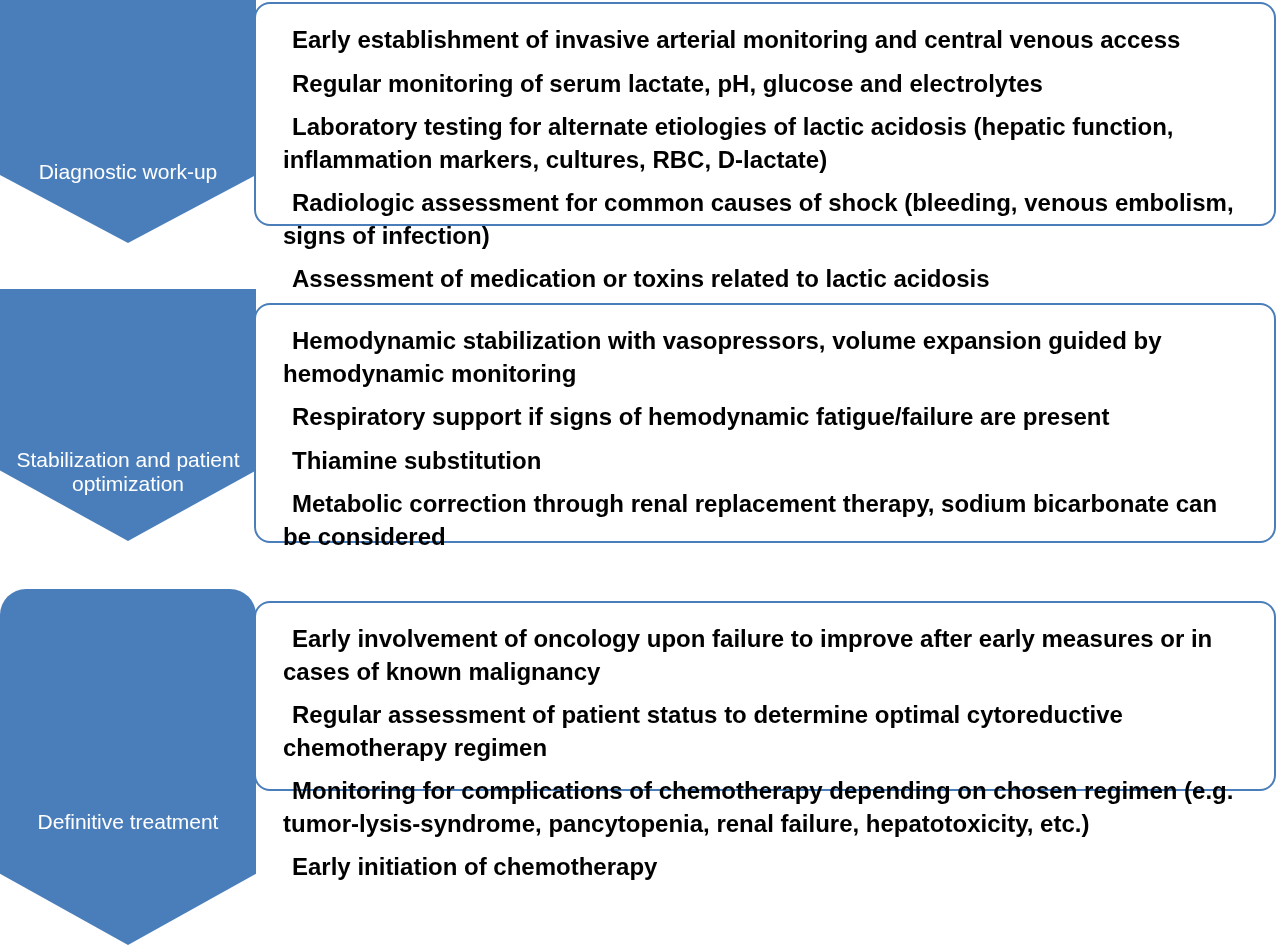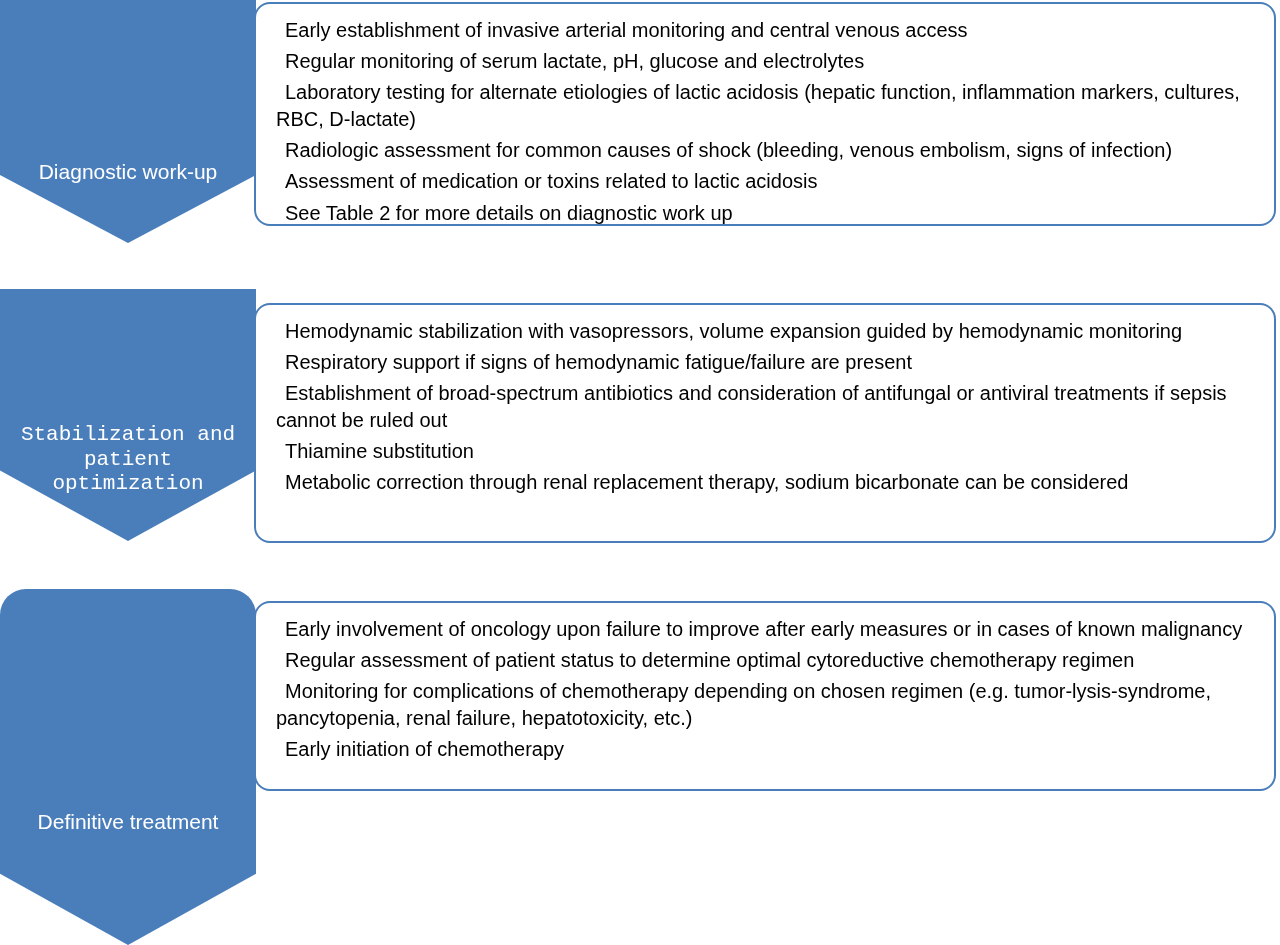--- a/index.html
+++ b/index.html
@@ -54,21 +54,21 @@
     height: 243px;
     clip-path: polygon(0% 0%, 100% 0%, 100% 72%, 50% 100%, 0% 72%);
   }
   .chev-1 .chev-label { padding-bottom: 58px; }
 
   .chev-2 {
     top: 289px;
     height: 252px;
     clip-path: polygon(0% 0%, 100% 0%, 100% 72%, 50% 100%, 0% 72%);
   }
-  .chev-2 .chev-label { padding-bottom: 44px; font-family: Liberation Mono, monospace; }
+  .chev-2 .chev-label { padding-bottom: 44px; }
 
   .chev-3 {
     top: 589px;
     height: 356px;
     clip-path: polygon(0% 0%, 100% 0%, 100% 80%, 50% 100%, 0% 80%);
     border-radius: 26px;
   }
   .chev-3 .chev-label { padding-bottom: 110px; }
 
   
@@ -83,26 +83,27 @@
   .box-1 { left: 254px; top: 2px;   width: 1022px; height: 224px; }
   .box-2 { left: 254px; top: 303px; width: 1022px; height: 240px; }
   .box-3 { left: 254px; top: 601px; width: 1022px; height: 190px; }
 
   .bullet-list {
     margin: 0;
     padding: 0;
     list-style: none;
   }
   .bullet-list li {
-    font-size: 20px;
+    font-size: 24px;
     line-height: 1.355;
     color: #000000;
     text-indent: 9px;
-    margin: 4px;
+    margin: 11px;
     padding: 0;
+    font-weight: bold;
   }
 </style>
 </head>
 <body>
 
 <div id="diagram">
 
   <div class="chevron-col">
 
     <div class="chevron chev-1">
@@ -127,21 +128,20 @@
       <li>Radiologic assessment for common causes of shock (bleeding, venous embolism, signs of infection)</li>
       <li>Assessment of medication or toxins related to lactic acidosis</li>
       <li>See Table 2 for more details on diagnostic work up</li>
     </ul>
   </div>
 
   <div class="box box-2">
     <ul class="bullet-list">
       <li>Hemodynamic stabilization with vasopressors, volume expansion guided by hemodynamic monitoring</li>
       <li>Respiratory support if signs of hemodynamic fatigue/failure are present</li>
-      <li>Establishment of broad-spectrum antibiotics and consideration of antifungal or antiviral treatments if sepsis cannot be ruled out</li>
       <li>Thiamine substitution</li>
       <li>Metabolic correction through renal replacement therapy, sodium bicarbonate can be considered</li>
     </ul>
   </div>
 
   <div class="box box-3">
     <ul class="bullet-list">
       <li>Early involvement of oncology upon failure to improve after early measures or in cases of known malignancy</li>
       <li>Regular assessment of patient status to determine optimal cytoreductive chemotherapy regimen</li>
       <li>Monitoring for complications of chemotherapy depending on chosen regimen (e.g. tumor-lysis-syndrome, pancytopenia, renal failure, hepatotoxicity, etc.)</li>

